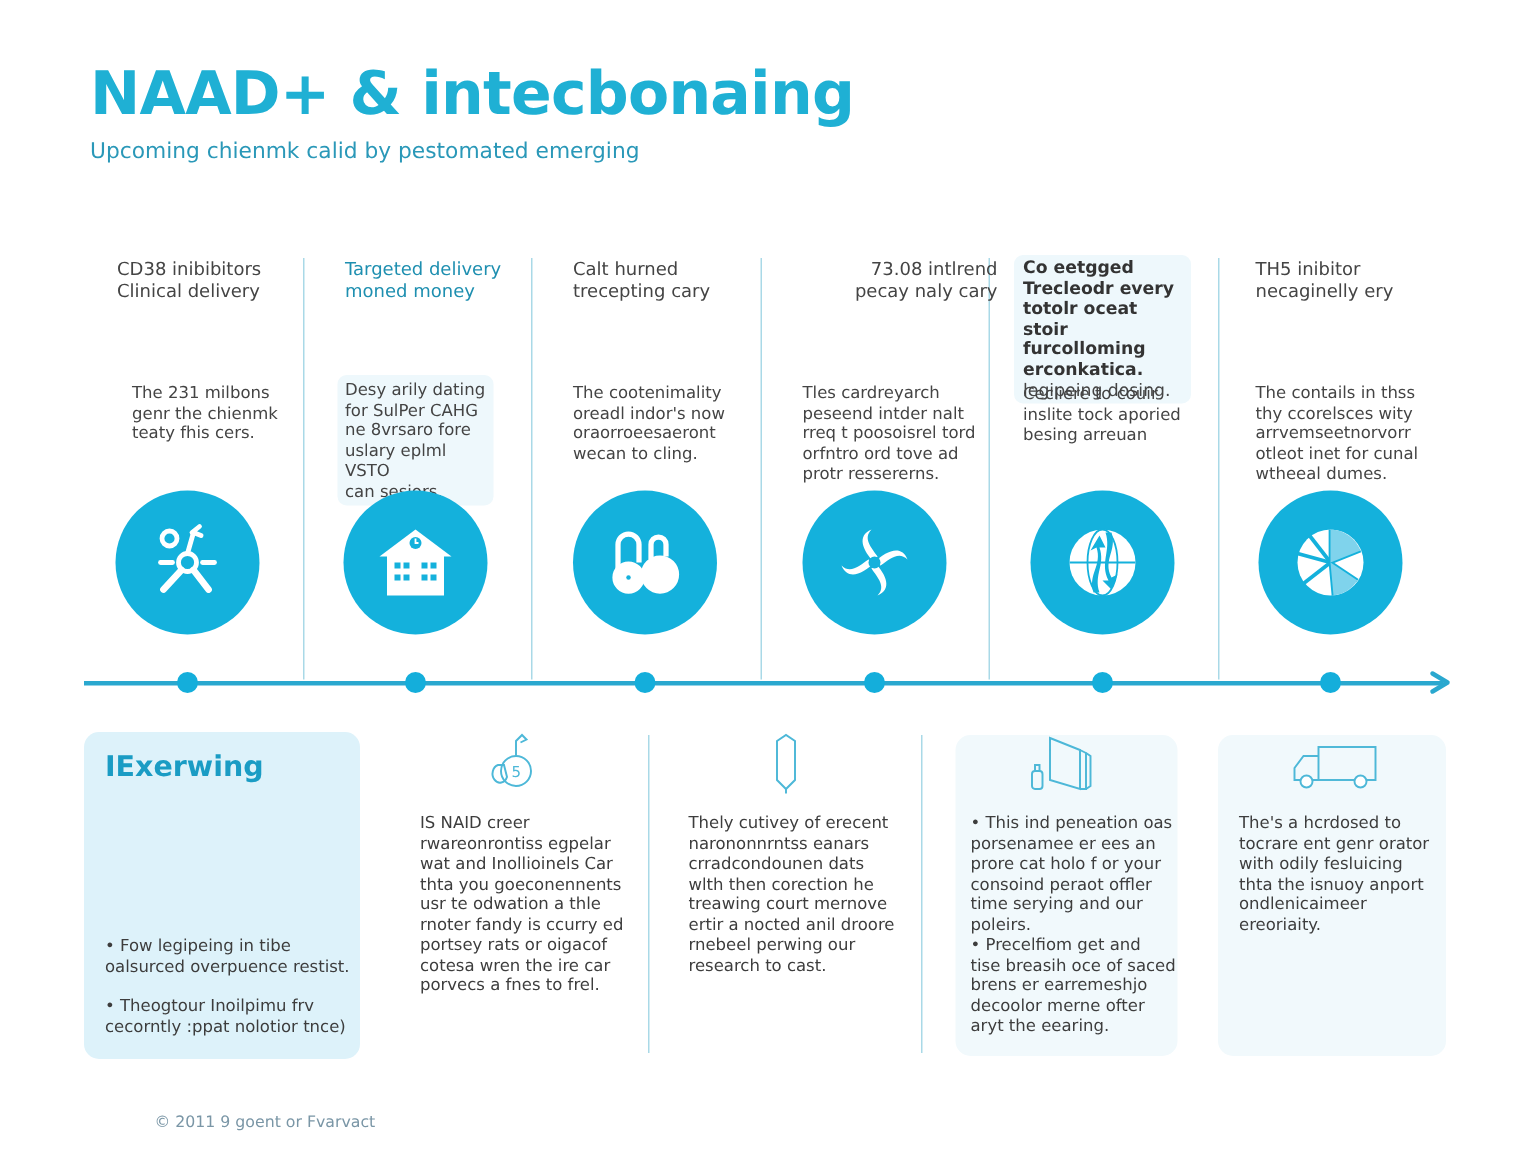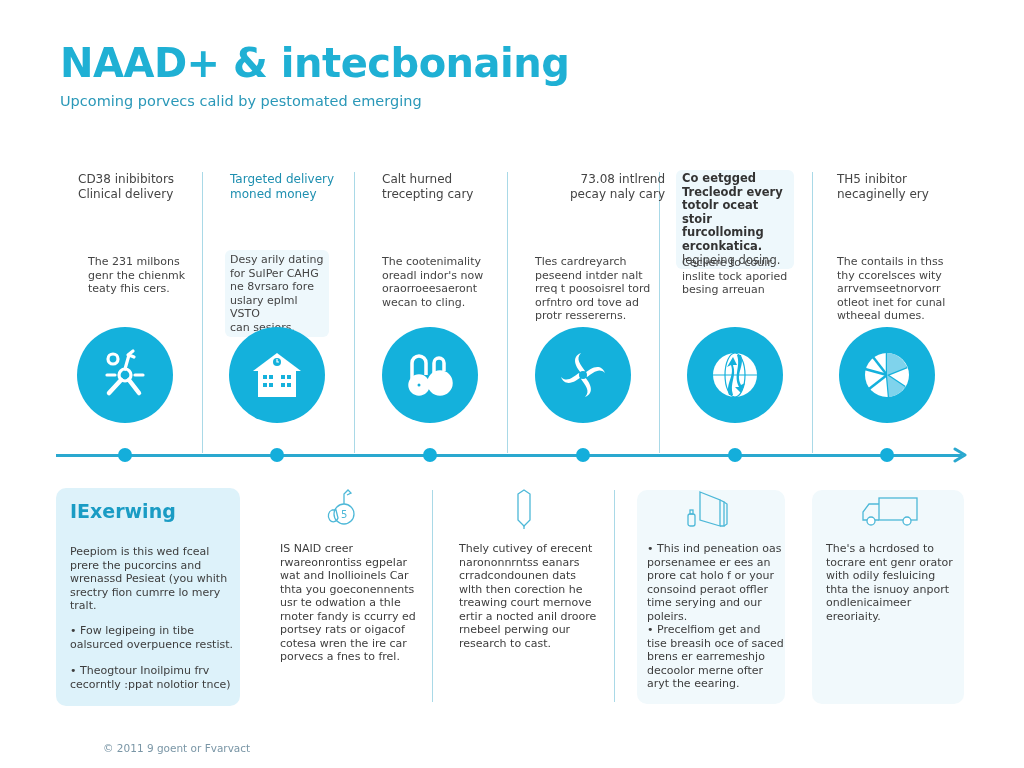--- a/index.html
+++ b/index.html
@@ -30,21 +30,21 @@
     .card-title { position: absolute; font-size: 19px; color: #1a9cc4; font-weight: bold; }
     .card-text { position: absolute; font-size: 11px; line-height: 13.5px; color: #3d3d3d; }
 
     .line-icon { position: absolute; }
     .footer { position: absolute; left: 57px; top: 742px; font-size: 10.5px; color: #7a96a6; margin-left: 46px; }
   </style>
 </head>
 <body>
 
 <div class="title">NAAD+ &amp; intecbonaing</div>
-<div class="subtitle">Upcoming porvecs calid by pestomated emerging</div>
+<div class="subtitle">Upcoming chienmk calid by pestomated emerging</div>
 
 <div class="vdiv" style="left:202px; top:172px; height:281px;"></div>
 <div class="vdiv" style="left:354px; top:172px; height:281px;"></div>
 <div class="vdiv" style="left:507px; top:172px; height:281px;"></div>
 <div class="vdiv" style="left:659px; top:172px; height:281px;"></div>
 <div class="vdiv" style="left:812px; top:172px; height:281px;"></div>
 
 <div class="col-head" style="left:78px; top:172px;">
   <div>CD38 inibibitors</div>
   <div>Clinical delivery</div>
@@ -198,27 +198,20 @@
 </svg>
 <div class="dot" style="left:118px;"></div>
 <div class="dot" style="left:270px;"></div>
 <div class="dot" style="left:423px;"></div>
 <div class="dot" style="left:576px;"></div>
 <div class="dot" style="left:728px;"></div>
 <div class="dot" style="left:880px;"></div>
 
 <div class="card card-blue" style="left:56px; top:488px; width:184px; height:218px;">
   <div class="card-title" style="left:14px; top:12px;">IExerwing</div>
-  <div class="card-text" style="left:14px; top:57px; width:168px;">
-    <div>Peepiom is this wed fceal</div>
-    <div>prere the pucorcins and</div>
-    <div>wrenassd Pesieat (you whith</div>
-    <div>srectry fion cumrre lo mery</div>
-    <div>tralt.</div>
-  </div>
   <div class="card-text" style="left:14px; top:136px; width:168px;">
     <div>• Fow legipeing in tibe</div>
     <div>oalsurced overpuence restist.</div>
   </div>
   <div class="card-text" style="left:14px; top:176px; width:168px;">
     <div>• Theogtour Inoilpimu frv</div>
     <div>cecorntly :ppat nolotior tnce)</div>
   </div>
 </div>
 

